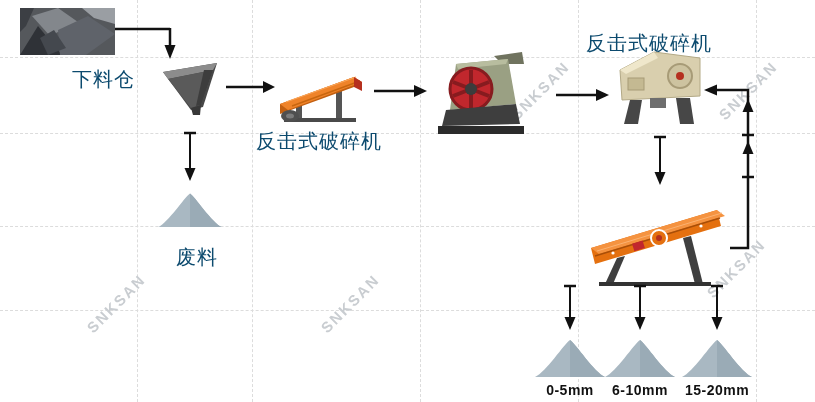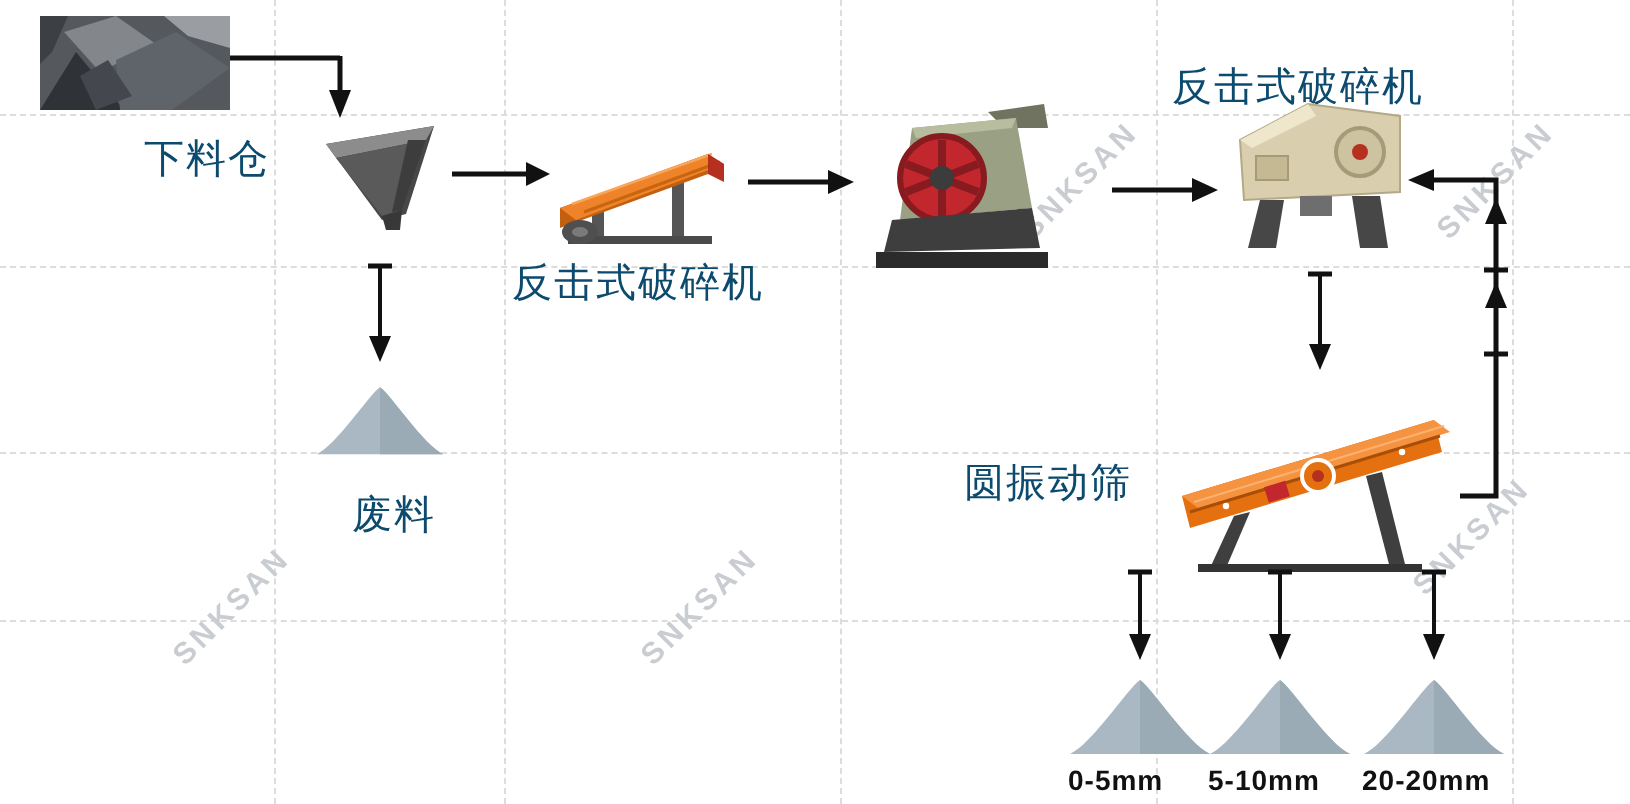--- a/index.html
+++ b/index.html
@@ -5,21 +5,21 @@
   html,body { margin:0; padding:0; background:#fff; }
   .stage {
     position:relative; width:815px; height:402px; background:#ffffff;
     overflow:hidden;
     font-family:"Liberation Sans","DejaVu Sans",sans-serif;
   }
   .abs { position:absolute; }
   .vgrid { position:absolute; top:0; bottom:0; width:0; border-left:1px dashed #dcdcdc; }
   .hgrid { position:absolute; left:0; right:0; height:0; border-top:1px dashed #dcdcdc; }
   .label { position:absolute; font-size:20px; color:#0c4a6e; letter-spacing:1px; white-space:nowrap; }
-  .size-label { position:absolute; font-size:14px; font-weight:bold; color:#111; text-align:left; width:72px; letter-spacing:.5px; }
+  .size-label { position:absolute; font-size:14px; font-weight:bold; color:#111; text-align:center; width:72px; letter-spacing:.5px; }
   .watermark {
     position:absolute; width:96px; text-align:center;
     color:#c9cdd1; font-size:15px; font-weight:bold; letter-spacing:2px;
     transform:rotate(-45deg); user-select:none;
   }
   svg { display:block; }
 </style>
 </head>
 <body>
 
@@ -140,21 +140,20 @@
   </div>
 
   <div class="abs" style="left:651px;top:134px">
     <svg width="18" height="52" viewBox="0 0 18 52">
       <line x1="3" y1="3" x2="15" y2="3" stroke="#111" stroke-width="2.5"></line>
       <line x1="9" y1="3" x2="9" y2="40" stroke="#111" stroke-width="2"></line>
       <polygon points="9,51 3.5,38 14.5,38" fill="#111"></polygon>
     </svg>
   </div>
 
-  <div class="label" style="left:482px;top:228px">圆振动筛</div>
   <div class="abs" style="left:583px;top:196px">
     <svg width="150" height="92" viewBox="0 0 150 92">
       <polygon points="34,62 42,60 30,88 22,88" fill="#3f3f3f"></polygon>
       <polygon points="100,42 108,40 120,88 112,88" fill="#3f3f3f"></polygon>
       <rect x="16" y="86" width="112" height="4" fill="#333"></rect>
       <polygon points="8,52 134,14 138,30 12,68" fill="#e4700f"></polygon>
       <polygon points="8,52 134,14 142,20 16,58" fill="#f59340"></polygon>
       <line x1="12" y1="60" x2="137" y2="22" stroke="#a84e08" stroke-width="1.5"></line>
       <line x1="14" y1="55" x2="139" y2="17" stroke="#fbb271" stroke-width="1"></line>
       <circle cx="76" cy="42" r="8" fill="#e4700f" stroke="#ffffff" stroke-width="2"></circle>
@@ -236,16 +235,16 @@
     </svg>
   </div>
   <div class="abs" style="left:681px;top:336px">
     <svg width="72" height="42" viewBox="0 0 72 42">
       <path d="M1,41 C12,36 30,8 36,4 C42,8 60,36 71,41 Z" fill="#a9b8c2"></path>
       <path d="M36,4 C42,8 60,36 71,41 L36,41 Z" fill="#9aabb6"></path>
     </svg>
   </div>
 
   <div class="size-label" style="left:534px;top:382px">0-5mm</div>
-  <div class="size-label" style="left:604px;top:382px">5-10mm</div>
-  <div class="size-label" style="left:681px;top:382px">20-20mm</div>
+  <div class="size-label" style="left:604px;top:382px">6-10mm</div>
+  <div class="size-label" style="left:681px;top:382px">15-20mm</div>
 
 </div>
 
 </body></html>

